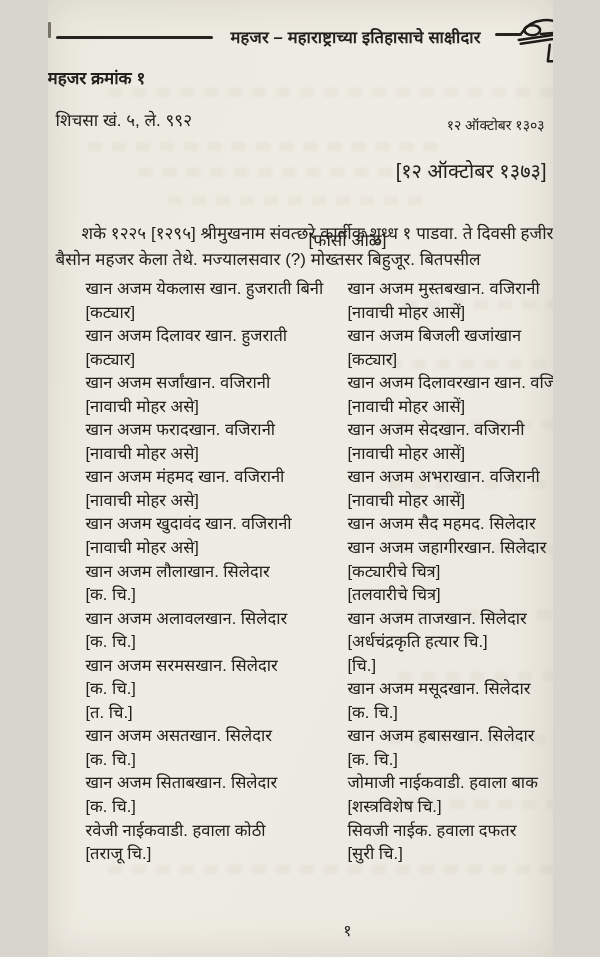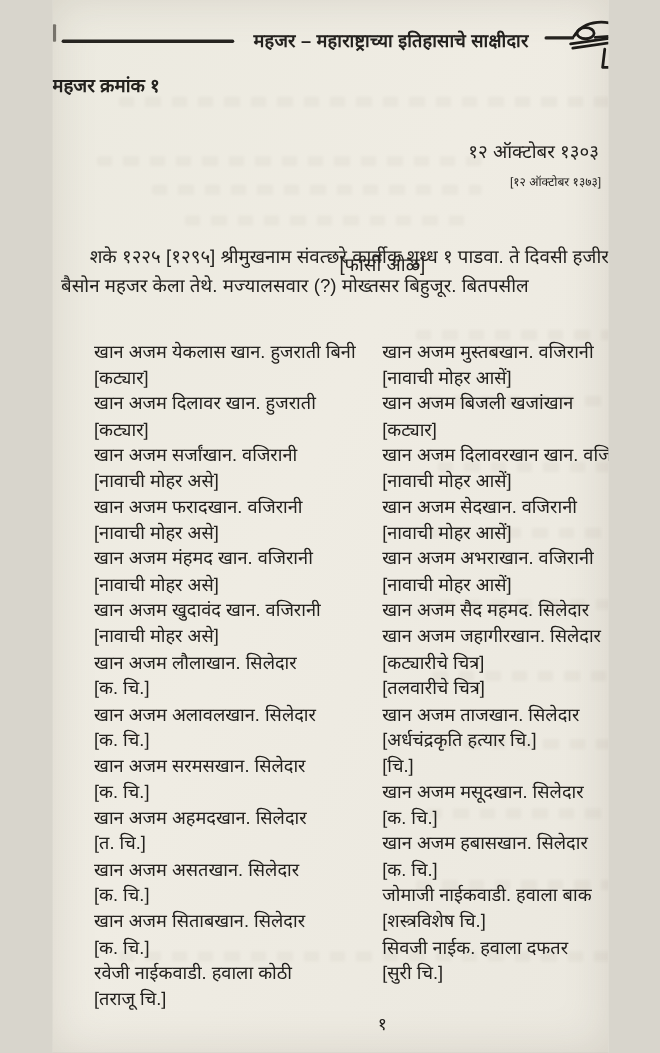--- a/index.html
+++ b/index.html
@@ -43,32 +43,32 @@
     position:absolute;left:20px;top:25px;width:576px;
     text-align:center;font-size:16.5px;font-weight:700;letter-spacing:.2px;
   }
   .sketch{position:absolute;left:456px;top:4px;width:142px;height:64px;}
 
   .doc-title{
     position:absolute;left:0;top:66px;width:600px;
     font-size:17px;font-weight:700;
   }
   .source-ref{position:absolute;left:8px;top:108px;font-size:17px;}
-  .date-primary{position:absolute;right:8px;top:126px;font-size:17px;text-align:center;}
-  .date-corrected{position:absolute;right:6px;top:157px;font-size:11px;text-align:right;}
+  .date-primary{position:absolute;right:8px;top:115px;font-size:14px;text-align:center;}
+  .date-corrected{position:absolute;right:6px;top:157px;font-size:20px;text-align:right;}
   .script-note{position:absolute;left:0;top:184px;width:600px;text-align:center;font-size:17px;margin-top:44px;}
 
   .intro-para{
     position:absolute;left:8px;top:221px;width:578px;
     font-size:17px;line-height:25.5px;text-indent:26px;
   }
 
   .witness-columns{
     position:absolute;left:38px;top:277px;right:0;
-    display:flex;align-items:flex-start;margin-top:32px;
+    display:flex;align-items:center;
   }
   .col{font-size:16.5px;}
   .col-left{width:262px;flex:0 0 262px;}
   .col-right{flex:1;}
   .list-line{height:23.55px;line-height:23.55px;white-space:nowrap;}
 
   .page-number{
     position:absolute;left:0;top:919px;width:600px;
     text-align:center;font-size:16px;
   }
@@ -111,20 +111,21 @@
     <path d="M114,23 L128,17"></path>
     <path d="M118,27 C134,17 142,27 132,35 C124,41 116,35 120,27"></path>
     <path d="M128,36 C130,44 126,50 120,53"></path>
     <path d="M122,53 L132,54"></path>
     <path d="M45,42 L43,59 L79,59"></path>
     <path d="M79,59 C88,64 97,66 104,67"></path>
     <path d="M57,66 L102,67"></path>
   </svg>
 
   <div class="doc-title">महजर क्रमांक १</div>
+  <div class="source-ref">शिचसा खं. ५, ले. ९९२</div>
   <div class="date-primary">१२ ऑक्टोबर १३०३</div>
   <div class="date-corrected">[१२ ऑक्टोबर १३७३]</div>
   <div class="script-note">[फार्सी ओळ]</div>
 
   <div class="intro-para">शके १२२५ [१२९५] श्रीमुखनाम संवत्छरे कार्तीक शुध्ध १ पाडवा. ते दिवसी हजीर मज्यालस बैसोन महजर केला तेथे. मज्यालसवार (?) मोख्तसर बिहुजूर. बितपसील</div>
 
   <div class="witness-columns">
     <div class="col col-left">
         <div class="list-line">खान अजम येकलास खान. हुजराती बिनी</div>
         <div class="list-line">[कट्यार]</div>
@@ -137,21 +138,20 @@
         <div class="list-line">खान अजम मंहमद खान. वजिरानी</div>
         <div class="list-line">[नावाची मोहर असे]</div>
         <div class="list-line">खान अजम खुदावंद खान. वजिरानी</div>
         <div class="list-line">[नावाची मोहर असे]</div>
         <div class="list-line">खान अजम लौलाखान. सिलेदार</div>
         <div class="list-line">[क. चि.]</div>
         <div class="list-line">खान अजम अलावलखान. सिलेदार</div>
         <div class="list-line">[क. चि.]</div>
         <div class="list-line">खान अजम सरमसखान. सिलेदार</div>
         <div class="list-line">[क. चि.]</div>
-        <div class="list-line">खान अजम अहमदखान. सिलेदार</div>
         <div class="list-line">[त. चि.]</div>
         <div class="list-line">खान अजम असतखान. सिलेदार</div>
         <div class="list-line">[क. चि.]</div>
         <div class="list-line">खान अजम सिताबखान. सिलेदार</div>
         <div class="list-line">[क. चि.]</div>
         <div class="list-line">रवेजी नाईकवाडी. हवाला कोठी</div>
         <div class="list-line">[तराजू चि.]</div>
       </div>
     <div class="col col-right">
         <div class="list-line">खान अजम मुस्तबखान. वजिरानी</div>

